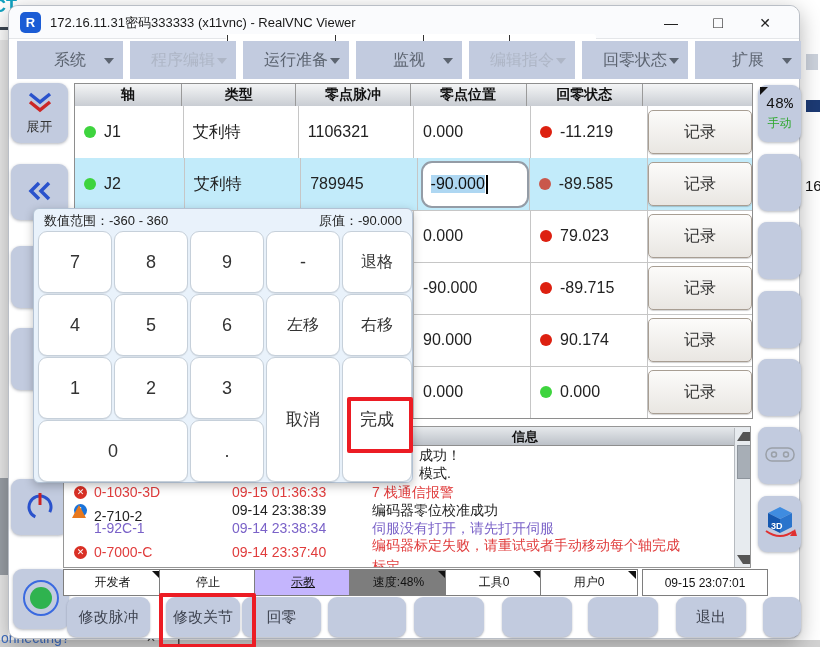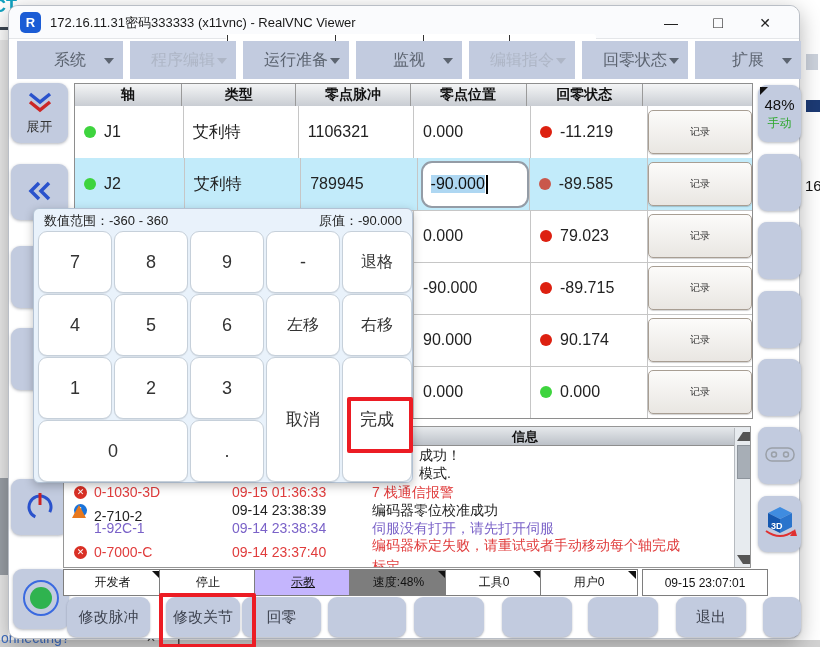--- a/index.html
+++ b/index.html
@@ -29,21 +29,21 @@
   
   .tbl{border:1px solid #8e8e8e;background:#fff;}
   .trow{position:absolute;left:0;display:flex;width:677px;}
   .hcell{background:linear-gradient(#f4f5f6,#c9cdd3);border-right:1px solid #9a9a9a;height:22px;
     display:flex;align-items:center;justify-content:center;font-weight:bold;font-size:14px;color:#111;}
   .cell{border-right:1px solid #c6c6c6;border-bottom:1px solid #c6c6c6;height:52px;display:flex;align-items:center;
     font-size:16px;color:#222;padding-left:9px;}
   .dot{display:inline-block;width:12px;height:12px;border-radius:50%;margin-right:8px;flex:0 0 auto;}
   .dgreen{background:#3ed43e;} .dred{background:#dd2010;} .dredm{background:#c9584c;}
   .rec{width:102px;height:42px;margin:auto;background:linear-gradient(#fcfbfa,#e9e6e2);border:1px solid #a89e93;
-    border-radius:5px;font-size:10px;color:#333;display:flex;align-items:center;justify-content:center;
+    border-radius:5px;font-size:16px;color:#333;display:flex;align-items:center;justify-content:center;
     box-shadow:0 1px 1px rgba(0,0,0,.18);}
   .editbox{width:108px;height:47px;background:#fff;border:2px solid #949ca6;border-radius:11px;
     display:flex;align-items:center;padding-left:8px;box-sizing:border-box;}
   .sel{background:#aed7f2;font-size:16px;color:#111;}
   .caret{display:inline-block;width:2px;height:19px;background:#000;margin-left:1px;}
   
   .keypad{left:24px;top:202px;width:380px;height:275px;background:#e9f2fb;border:1px solid #b3c2d4;
     border-radius:6px;box-shadow:0 3px 10px rgba(0,0,0,.25);z-index:10;}
   .key{position:absolute;background:#fff;border:1px solid #c6d0da;border-radius:9px;display:flex;align-items:center;
     justify-content:center;font-size:18px;color:#333;box-shadow:0 1px 1px rgba(0,0,0,.08);}
@@ -343,21 +343,21 @@
 
     <div class="bbtn" style="left:58px;width:83px;">修改脉冲</div>
     <div class="bbtn" style="left:157px;width:74px;">修改关节</div>
     <div class="bbtn" style="left:233px;width:79px;">回零</div>
     <div class="bbtn" style="left:319px;width:78px;"></div>
     <div class="bbtn" style="left:405px;width:70px;"></div>
     <div class="bbtn" style="left:493px;width:70px;"></div>
     <div class="bbtn" style="left:579px;width:70px;"></div>
     <div class="bbtn" style="left:667px;width:70px;">退出</div>
 
-    <div class="b btn-sb" style="left:749px;top:79px;width:43px;height:57px;">
+    <div class="b btn-sb" style="left:749px;top:79px;width:43px;height:57px;font-family:Liberation Mono, monospace;">
       <span class="cornerTL"></span>
       <span style="font-size:15px;color:#111;">48%</span>
       <span style="font-size:12px;color:#2ea82e;">手动</span>
     </div>
     <div class="b btn-sb" style="left:749px;top:148px;width:43px;height:57px;"></div>
     <div class="b btn-sb" style="left:749px;top:216px;width:43px;height:57px;"></div>
     <div class="b btn-sb" style="left:749px;top:285px;width:43px;height:57px;"></div>
     <div class="b btn-sb" style="left:749px;top:353px;width:43px;height:57px;"></div>
     <div class="b btn-sb" style="left:749px;top:421px;width:43px;height:57px;">
       <span><svg width="36" height="24">

